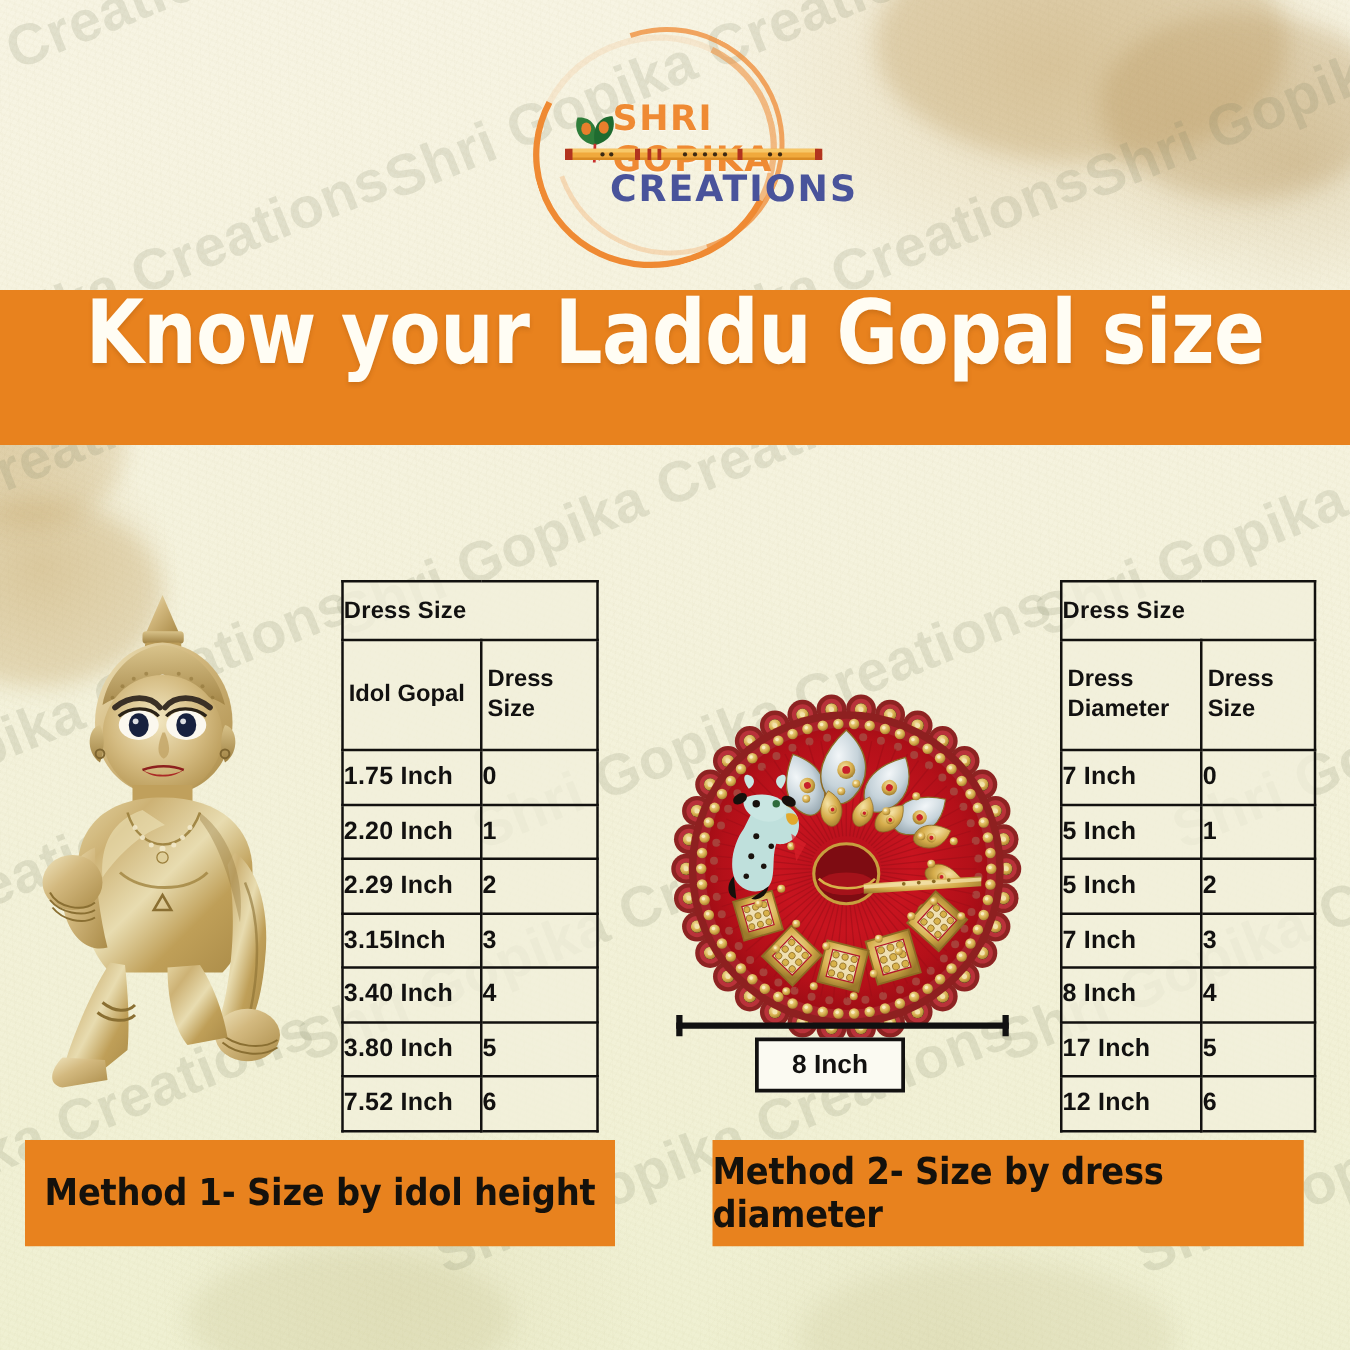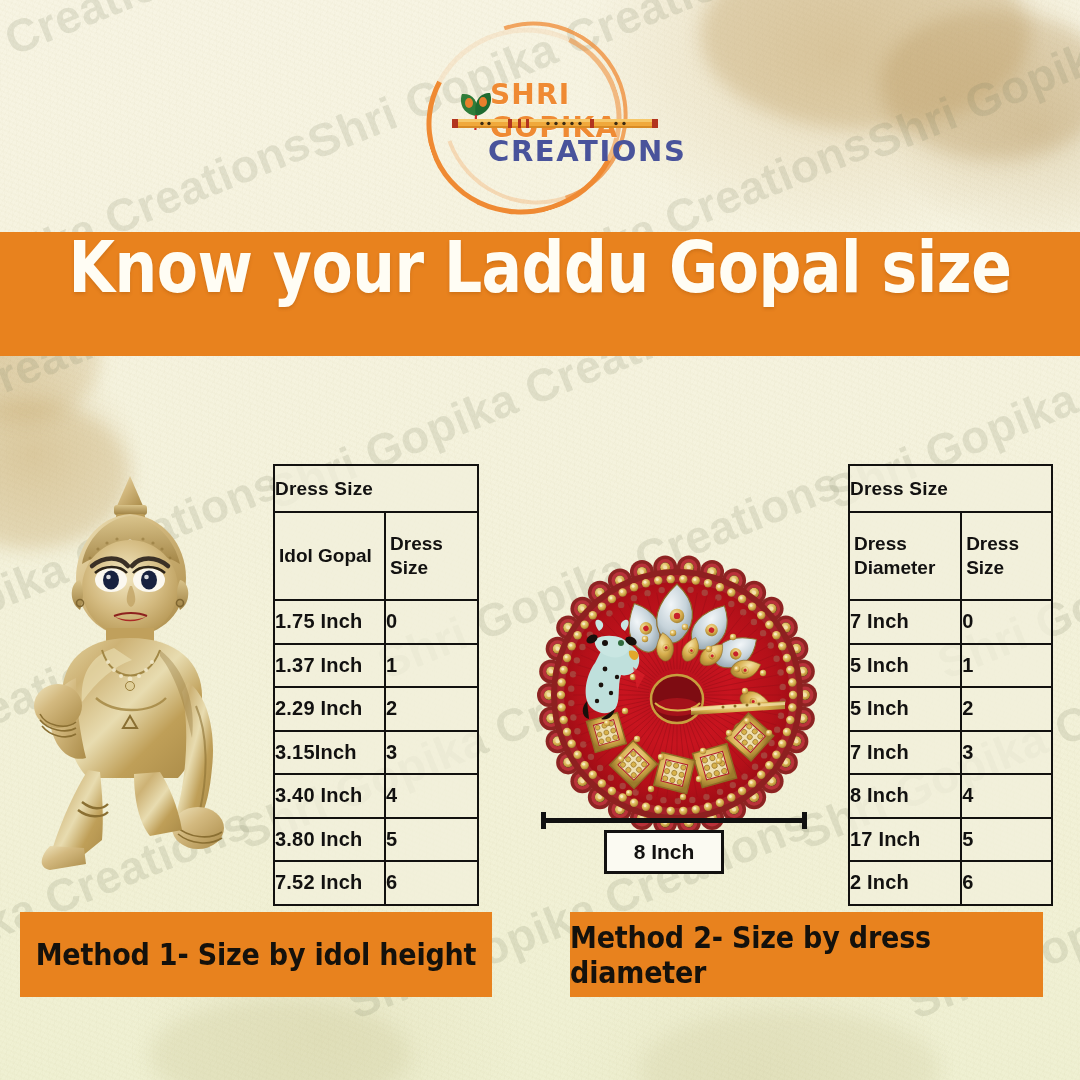--- a/index.html
+++ b/index.html
@@ -381,21 +381,21 @@
       </tr>
       <tr>
         <td class="hdr-cell">Idol Gopal</td>
         <td class="hdr-cell">Dress Size</td>
       </tr>
       <tr>
         <td class="data-cell">1.75 Inch</td>
         <td class="data-cell">0</td>
       </tr>
       <tr>
-        <td class="data-cell">1.37 Inch</td>
+        <td class="data-cell">2.20 Inch</td>
         <td class="data-cell">1</td>
       </tr>
       <tr>
         <td class="data-cell">2.29 Inch</td>
         <td class="data-cell">2</td>
       </tr>
       <tr>
         <td class="data-cell">3.15Inch</td>
         <td class="data-cell">3</td>
       </tr>
@@ -1100,21 +1100,21 @@
       </tr>
       <tr>
         <td class="data-cell">8 Inch</td>
         <td class="data-cell">4</td>
       </tr>
       <tr>
         <td class="data-cell">17 Inch</td>
         <td class="data-cell">5</td>
       </tr>
       <tr>
-        <td class="data-cell">2 Inch</td>
+        <td class="data-cell">12 Inch</td>
         <td class="data-cell">6</td>
       </tr>
     </tbody>
   </table>
 
   <div class="method" id="method-1">
     <span>Method 1- Size by idol height</span>
   </div>
   <div class="method" id="method-2">
     <span>Method 2- Size by dress diameter</span>

